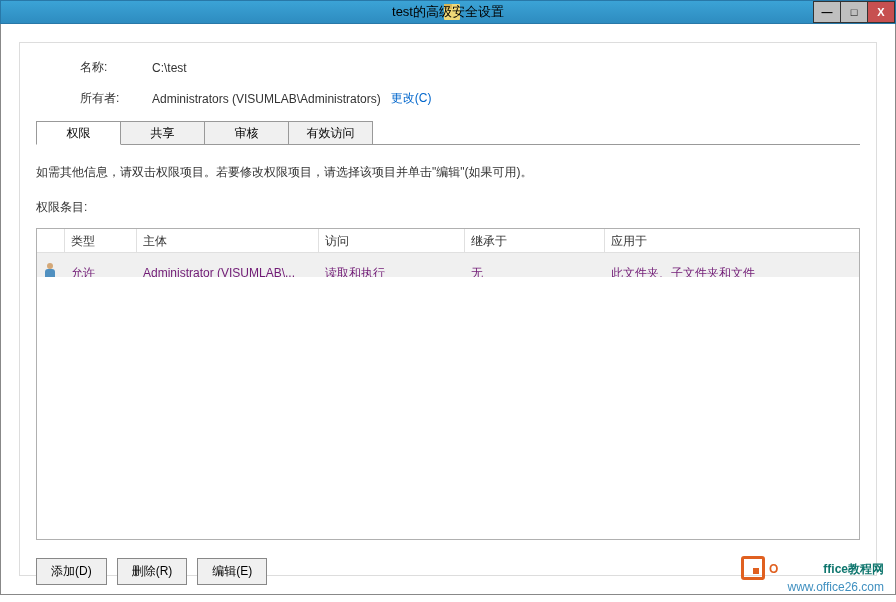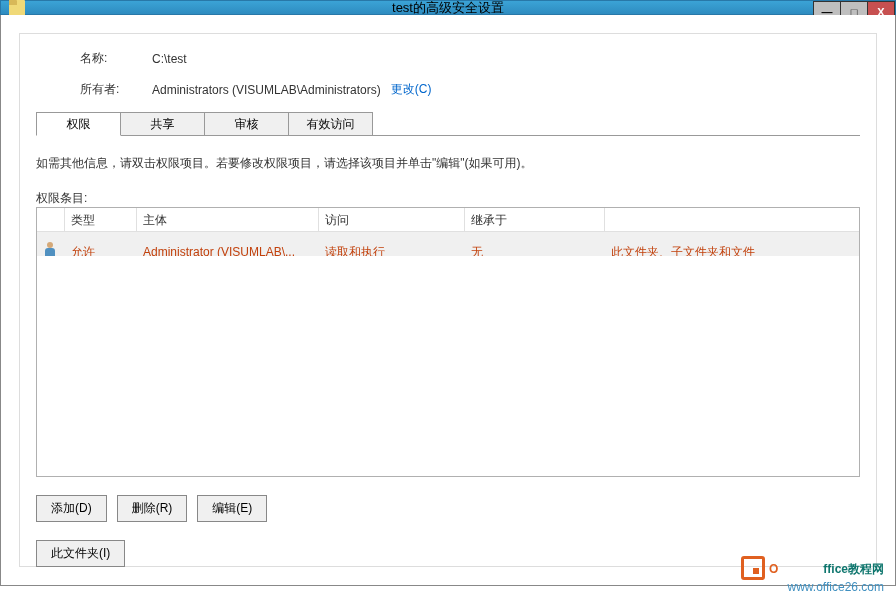--- a/index.html
+++ b/index.html
@@ -10,26 +10,27 @@
       font-size: 12px;
     }
     body {
       background: #fff;
       width: 896px;
       height: 602px;
       overflow: hidden;
       position: relative;
     }
     .title-bar {
-      height: 15px;
+      height: 24px;
       background: linear-gradient(to bottom, #3ba3d6, #2e8cc0);
       display: flex;
       align-items: center;
       position: relative;
       border: 1px solid #2878a8;
+      justify-content: center;
     }
     .title-bar-icon {
       width: 16px;
       height: 16px;
       margin-left: 8px;
       background: #f0d978;
       border-radius: 1px;
       position: relative;
     }
     .title-bar-icon::before {
@@ -135,22 +136,23 @@
     }
     .instructions {
       margin-top: 18px;
       color: #333;
     }
     .section-label {
       margin-top: 18px;
       color: #333;
     }
     .perm-table {
+      margin-top: 12px;
       border: 1px solid #b0b0b0;
-      height: 270px;
+      height: 312px;
       width: 100%;
       overflow: hidden;
     }
     .perm-header {
       display: flex;
       background: #fff;
       border-bottom: 1px solid #e0e0e0;
       height: 24px;
       align-items: center;
     }
@@ -170,21 +172,21 @@
     .perm-row {
       display: flex;
       height: 24px;
       align-items: center;
       background: #f0f0f0;
     }
     .perm-row > div {
       padding: 8px 6px;
       height: 100%;
       line-height: 24px;
-      color: #c2410c;
+      color: #701a75;
       overflow: hidden;
       white-space: nowrap;
     }
     .user-icon {
       width: 14px;
       height: 14px;
       display: inline-block;
       position: relative;
     }
     .user-icon::before {
@@ -300,20 +302,21 @@
 
     <div class="section-label">权限条目:</div>
 
     <div class="perm-table">
       <div class="perm-header">
         <div class="col-icon"></div>
         <div class="col-type">类型</div>
         <div class="col-principal">主体</div>
         <div class="col-access">访问</div>
         <div class="col-inherit">继承于</div>
+        <div class="col-apply">应用于</div>
       </div>
       <div class="perm-row">
         <div class="col-icon"><span class="user-icon"></span></div>
         <div class="col-type">允许</div>
         <div class="col-principal">Administrator (VISUMLAB\...</div>
         <div class="col-access">读取和执行</div>
         <div class="col-inherit">无</div>
         <div class="col-apply">此文件夹、子文件夹和文件</div>
       </div>
     </div>

